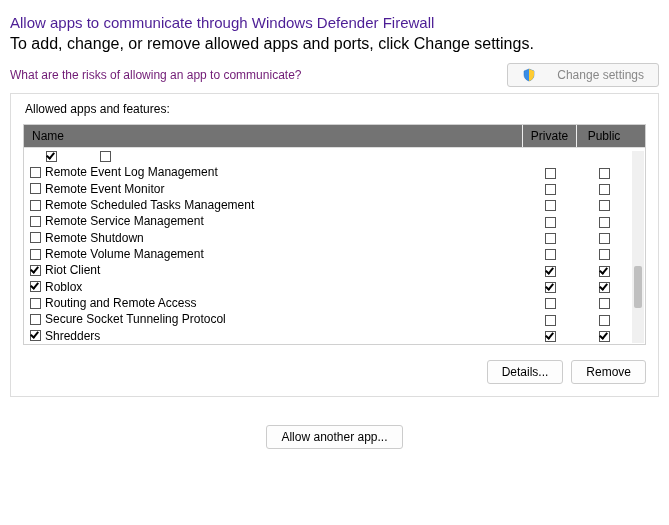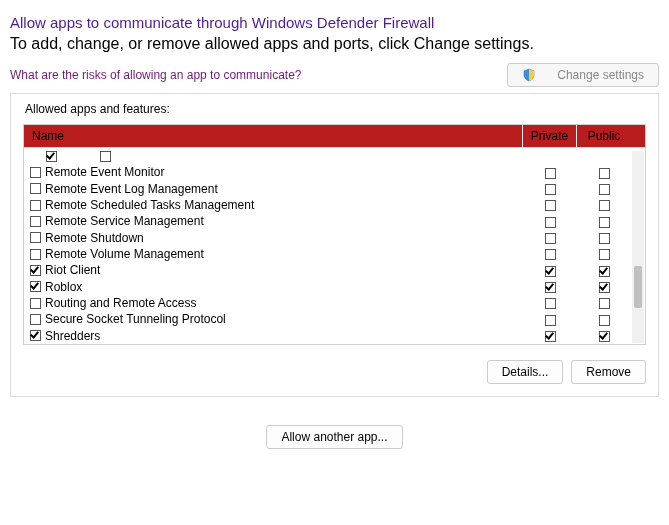--- a/index.html
+++ b/index.html
@@ -55,21 +55,21 @@
   .panel-title {
     margin: -2px 0 8px 2px;
     font-size: 12px;
   }
   .list-wrap {
     border: 1px solid #d0d0d0;
     position: relative;
   }
   .list-header {
     display: flex;
-    background: #b91c1c;
+    background: #737373;
     border-bottom: 1px solid #ddd;
     font-size: 12px;
   }
   .col-name-h { flex: 1; padding: 4px 8px; border-right: 1px solid #eee; }
   .col-priv-h { width: 54px; text-align: center; padding: 4px 4px; border-right: 1px solid #eee; }
   .col-pub-h { width: 54px; text-align: center; padding: 4px 4px; }
   .list-body {
     background: #fff;
   }
   .list-row {
@@ -175,30 +175,30 @@
     </div>
     <div class="list-body" id="list-body">
         <div class="list-row">
           <div class="col-priv"><span class="cbox checked"></span></div>
           <div class="col-pub"><span class="cbox"></span></div>
           <div class="list-scroll-pad"></div>
         </div>
         <div class="list-row">
           <div class="col-name">
             <span class="cbox"></span>
+            <span>Remote Event Log Management</span>
+          </div>
+          <div class="col-priv"><span class="cbox"></span></div>
+          <div class="col-pub"><span class="cbox"></span></div>
+          <div class="list-scroll-pad"></div>
+        </div>
+        <div class="list-row">
+          <div class="col-name">
+            <span class="cbox"></span>
             <span>Remote Event Monitor</span>
-          </div>
-          <div class="col-priv"><span class="cbox"></span></div>
-          <div class="col-pub"><span class="cbox"></span></div>
-          <div class="list-scroll-pad"></div>
-        </div>
-        <div class="list-row">
-          <div class="col-name">
-            <span class="cbox"></span>
-            <span>Remote Event Log Management</span>
           </div>
           <div class="col-priv"><span class="cbox"></span></div>
           <div class="col-pub"><span class="cbox"></span></div>
           <div class="list-scroll-pad"></div>
         </div>
         <div class="list-row">
           <div class="col-name">
             <span class="cbox"></span>
             <span>Remote Scheduled Tasks Management</span>
           </div>

